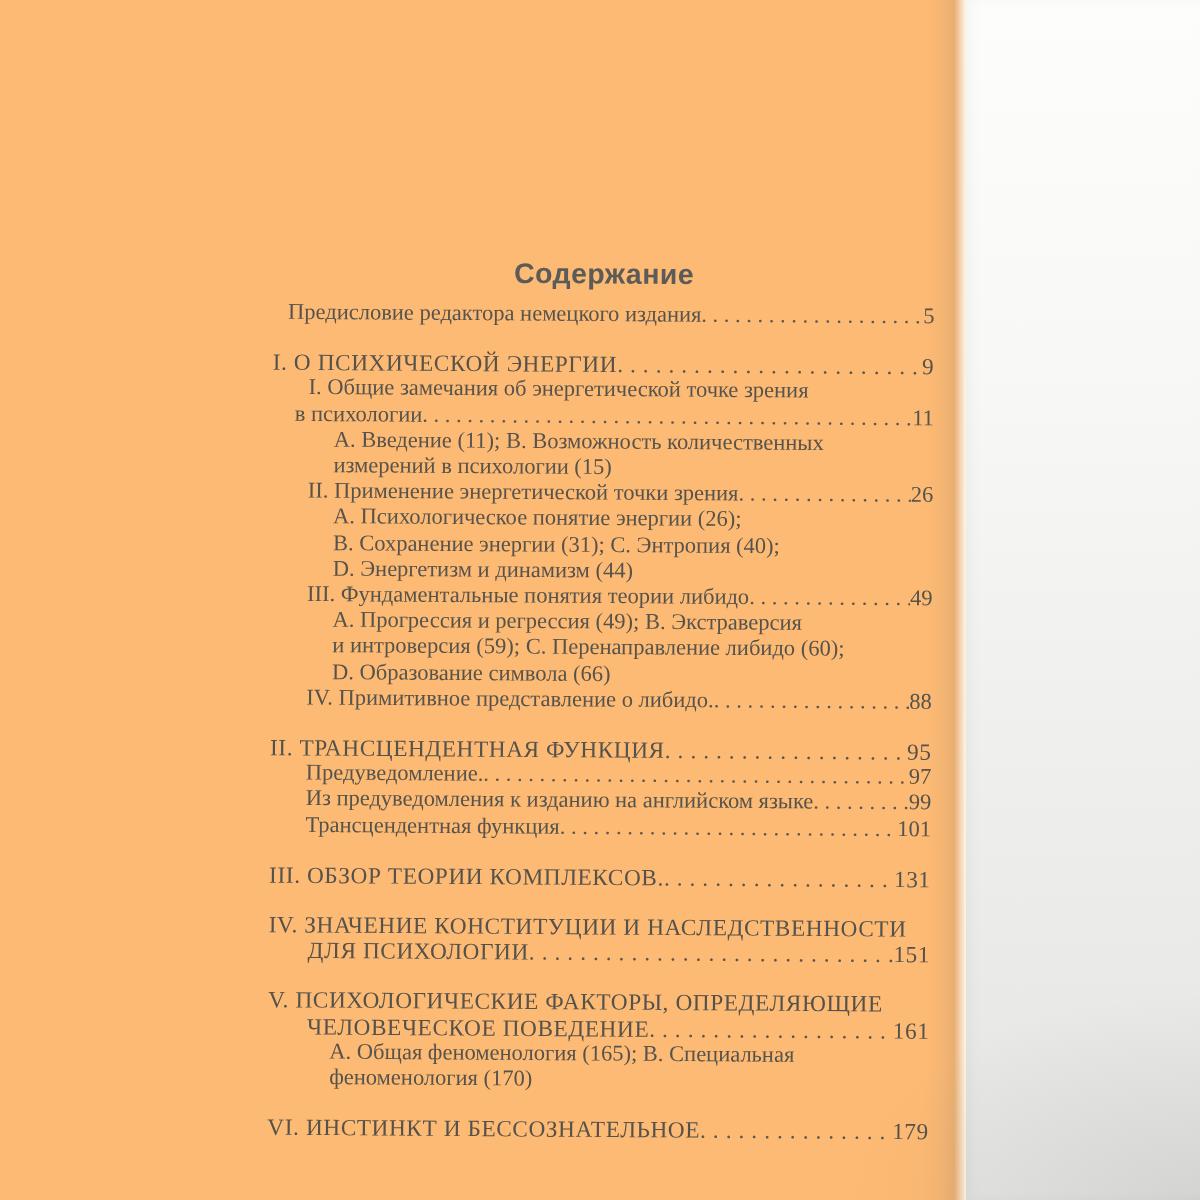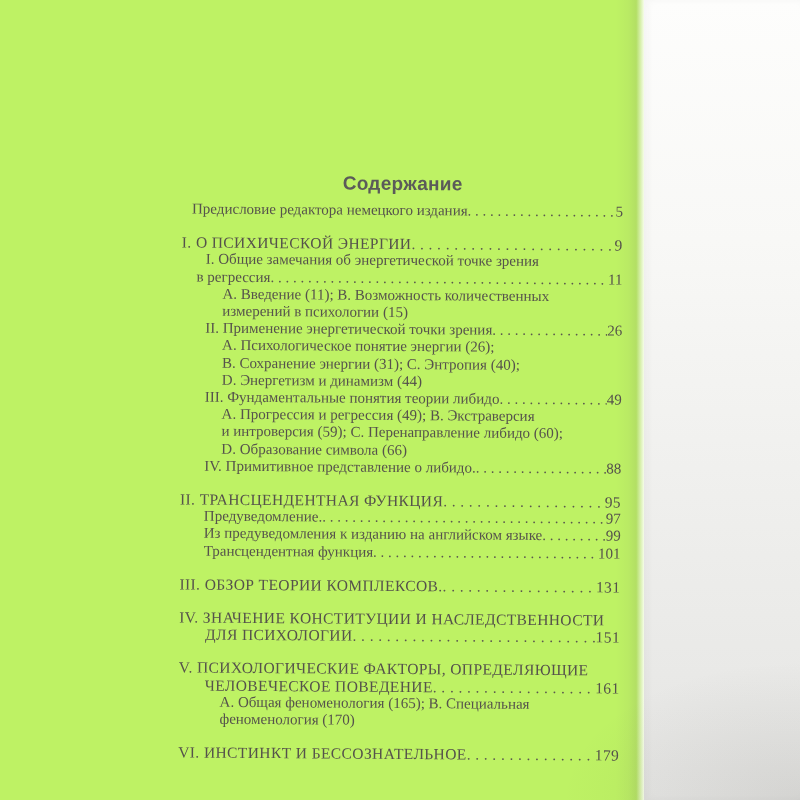--- a/index.html
+++ b/index.html
@@ -5,21 +5,21 @@
   html, body {
     margin: 0;
     padding: 0;
     background: #ffffff;
   }
   .photo {
     position: relative;
     width: 800px;
     height: 800px;
     overflow: hidden;
-    background: #bef264;
+    background: #fdba74;
     font-family: "Liberation Serif", serif;
     color: #56534c;
   }
   
   .page-edge {
     position: absolute;
     left: 616px; top: 0;
     width: 28px; height: 800px;
     background: linear-gradient(to right,
       rgba(110,108,102,0) 0%,
@@ -103,21 +103,21 @@
         <div class="row r-chapter gap">
     <span class="txt">I. О ПСИХИЧЕСКОЙ ЭНЕРГИИ</span>
     <span class="dots"></span>
     <span class="pg">9</span>
   </div>
         <div class="row r-section">
     <span class="txt">I. Общие замечания об энергетической точке зрения</span>
 
   </div>
         <div class="row r-section-cont">
-    <span class="txt">в регрессия</span>
+    <span class="txt">в психологии</span>
     <span class="dots"></span>
     <span class="pg">11</span>
   </div>
         <div class="row r-sub">
     <span class="txt">A. Введение (11); B. Возможность количественных</span>
 
   </div>
         <div class="row r-sub">
     <span class="txt">измерений в психологии (15)</span>
 

